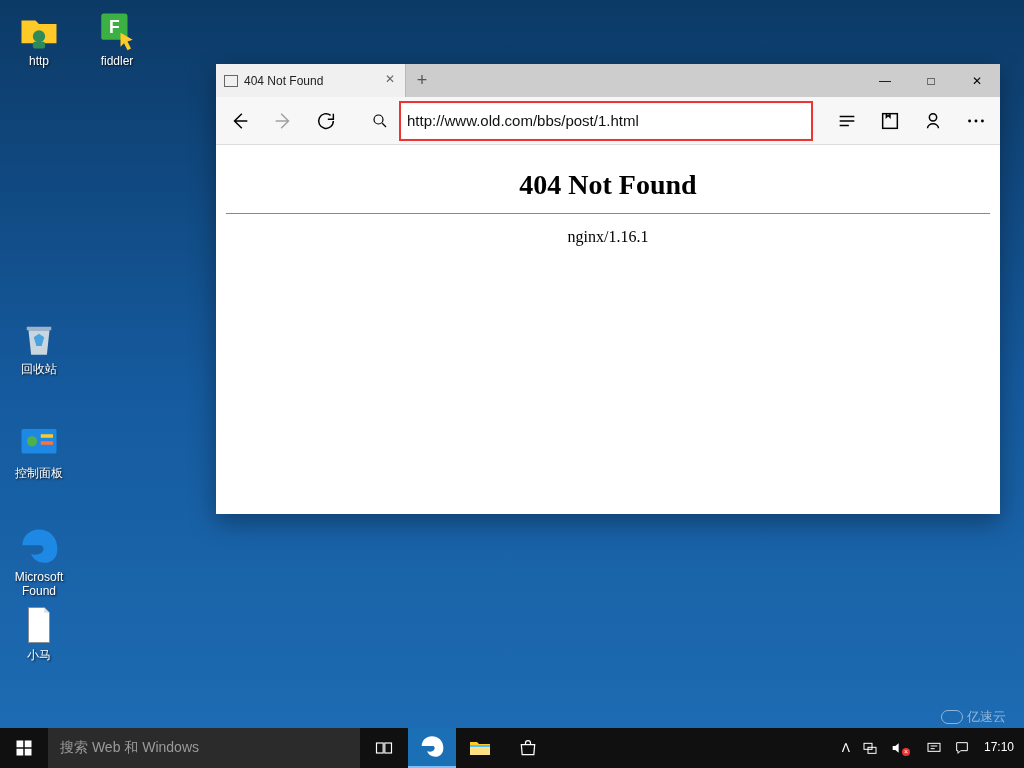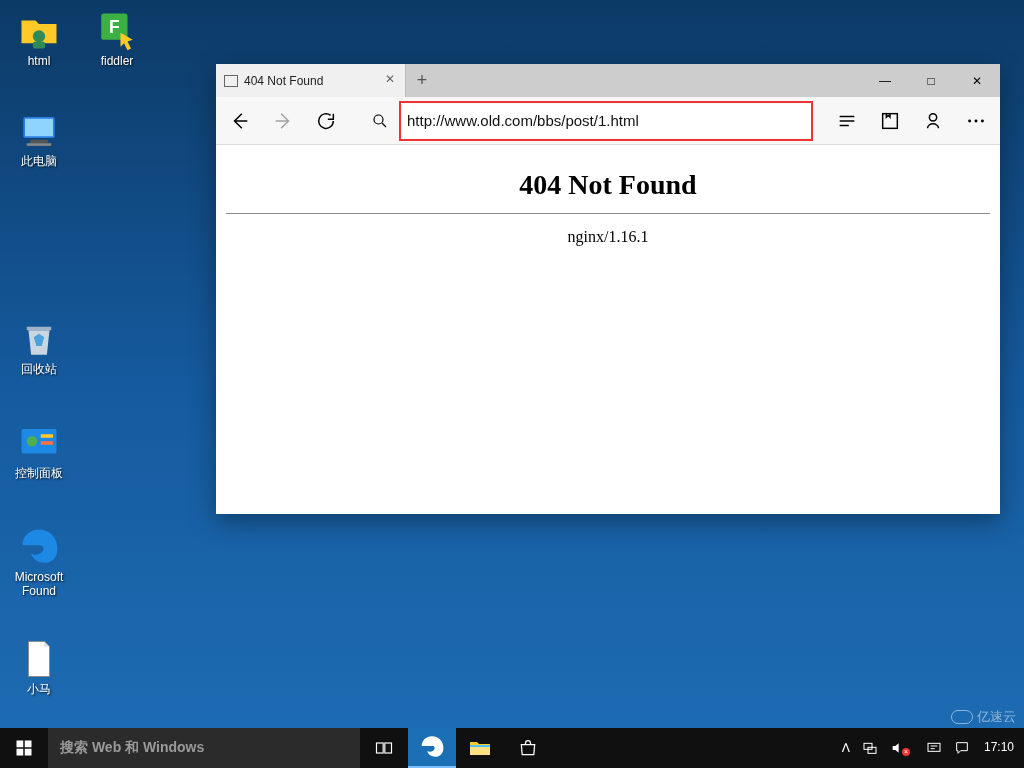--- a/index.html
+++ b/index.html
@@ -27,54 +27,43 @@
   .url-highlight { border: 2px solid #e33; flex: 1; height: 40px; display: flex; align-items: center; padding: 0 6px; }
   .url-input { border: none; outline: none; font-size: 15px; width: 100%; color: #111; background: transparent; }
   .content { padding-top: 16px; text-align: center; }
   .h404 { font-family: "SimSun","宋体",serif; font-size: 28px; font-weight: bold; margin: 8px 0 12px; }
   .hr { border: 0; border-top: 1px solid #888; margin: 0 10px; }
   .nginx { font-family: "SimSun",serif; font-size: 16px; margin-top: 14px; }
   
   .taskbar { position: absolute; left:0; bottom:0; width:100%; height:40px; background:#101010; display:flex; align-items:center; color:#fff; }
   .start-btn { width:48px; height:40px; display:flex; align-items:center; justify-content:center; }
   .start-btn svg { width:18px; height:18px; }
-  .search-box { width:312px; height:40px; background:#2b2b2b; display:flex; align-items:center; padding:0 12px; color:#9a9a9a; font-size:14px;font-weight:bold; }
+  .search-box { width:312px; height:40px; background:#2b2b2b; display:flex; align-items:center; padding:0 12px; color:#9a9a9a; font-size:14px; }
   .task-btn { width:48px; height:40px; display:flex; align-items:center; justify-content:center; }
   .task-btn.active { background:#1a6fb5; border-bottom:2px solid #7cc0ff; }
   .tray { margin-left:auto; display:flex; align-items:center; height:40px; padding-right:2px; }
   .tray-item { height:40px; display:flex; align-items:center; justify-content:center; padding:0 6px; font-size:12px; color:#fff; }
   .clock { font-size:12px; line-height:1.1; text-align:right; padding:0 8px;}
-  .watermark { position:absolute; right:8px; bottom:42px; color:#fff; opacity:.5; font-size:13px; display:flex; align-items:center; gap:4px;}
+  .watermark { position:absolute; right:18px; bottom:42px; color:#fff; opacity:.5; font-size:13px; display:flex; align-items:center; gap:4px;}
   .watermark .cloud { width:22px; height:14px; border:1.5px solid #fff; border-radius:8px; position:relative; }
 </style>
 </head>
 <body>
 
 <div class="desktop">
 
   <div class="icon" style="left:0;top:10px">
     <div class="icon-img">
       <svg viewBox="0 0 48 48">
           <path fill="#ffca28" d="M4 12h16l4 4h20v22H4z"></path>
           <circle cx="24" cy="30" r="7" fill="#2e8b57"></circle>
           <rect x="17" y="36" width="14" height="8" rx="3" fill="#2e8b57"></rect>
         </svg>
     </div>
-    <span class="icon-label">html</span>
-  </div>
-  <div class="icon" style="left:0;top:110px">
-    <div class="icon-img">
-      <svg viewBox="0 0 48 48">
-          <rect x="6" y="8" width="36" height="24" rx="2" fill="#2b7de1"></rect>
-          <rect x="8" y="10" width="32" height="20" fill="#8fd3ff"></rect>
-          <rect x="14" y="34" width="20" height="4" fill="#555"></rect>
-          <rect x="10" y="38" width="28" height="3" fill="#888"></rect>
-        </svg>
-    </div>
-    <span class="icon-label">此电脑</span>
+    <span class="icon-label">http</span>
   </div>
   <div class="icon" style="left:0;top:318px">
     <div class="icon-img">
       <svg viewBox="0 0 48 48">
           <path fill="#c9d6df" d="M12 14h24l-3 28H15z"></path>
           <rect x="10" y="10" width="28" height="4" fill="#9fb3c8"></rect>
           <path fill="#4aa3df" d="M18 22l6-4 6 4-3 10h-6z"></path>
         </svg>
     </div>
     <span class="icon-label">回收站</span>
@@ -92,21 +81,21 @@
   </div>
   <div class="icon" style="left:0;top:526px">
     <div class="icon-img">
       <svg viewBox="0 0 48 48">
           <path fill="#1e88e5" d="M24 4C13 4 5 12 5 22h20c2 0 4 1 4 4 0 6-8 8-14 6 3 8 12 12 21 9 6-2 9-8 9-15C45 12 35 4 24 4z"></path>
         </svg>
     </div>
     <span class="icon-label" style="white-space:pre-line">Microsoft
 Found</span>
   </div>
-  <div class="icon" style="left:0;top:638px">
+  <div class="icon" style="left:0;top:604px">
     <div class="icon-img">
       <svg viewBox="0 0 48 48">
           <path fill="#fff" stroke="#888" d="M12 4h18l6 6v34H12z"></path>
           <path fill="#ddd" d="M30 4v6h6z"></path>
         </svg>
     </div>
     <span class="icon-label">小马</span>
   </div>
 
   <div class="icon" style="left:78px;top:10px">

